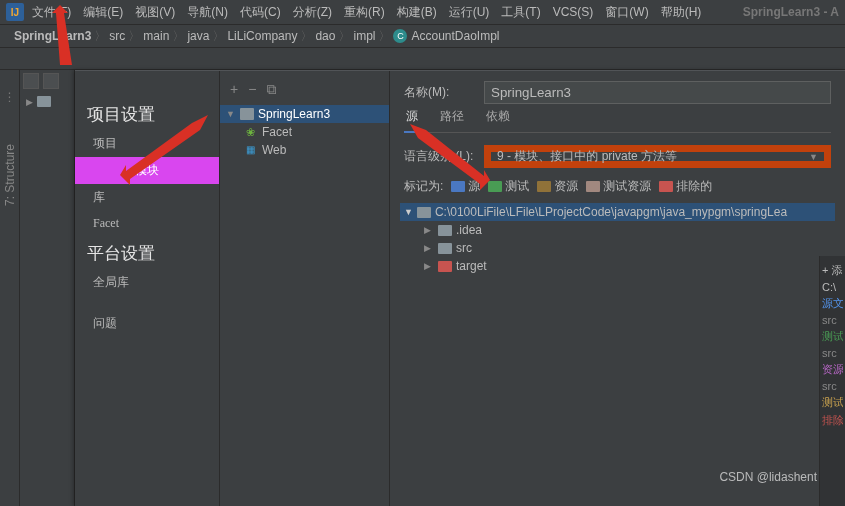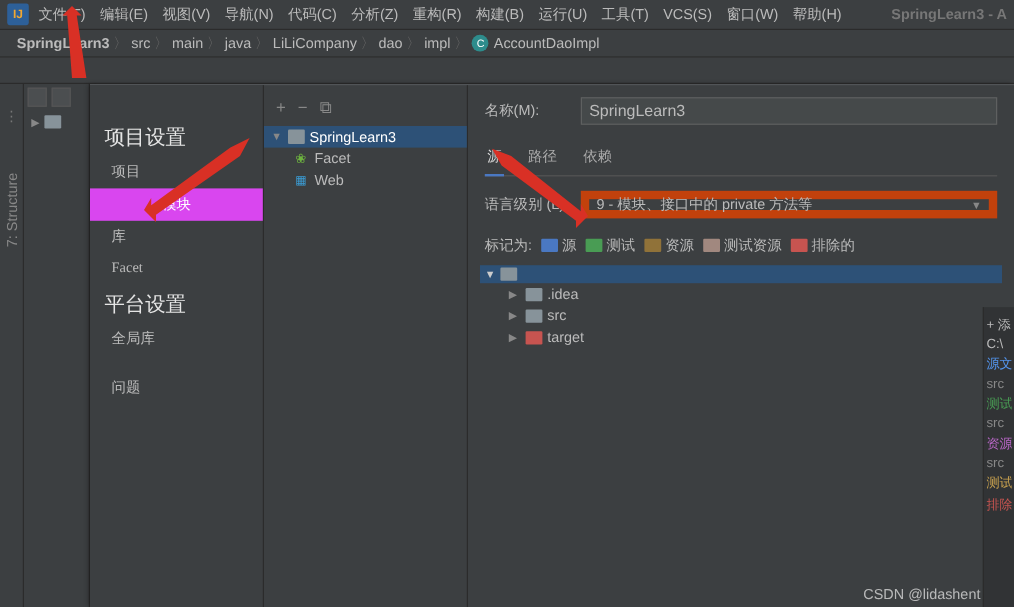--- a/index.html
+++ b/index.html
@@ -32,38 +32,38 @@
   .mid-tools .ic{ cursor:pointer; font-size:14px;}
   .tree { padding:4px 0;}
   .tree .row{ display:flex; align-items:center; padding:2px 6px; gap:4px; cursor:pointer;}
   .tree .row.sel{ background:#2d5177; color:#fff;}
   .tree .arrow{ width:10px; font-size:9px; color:#888;}
   .tree .ficon{ width:14px;height:12px; background:#87939a; border-radius:1px; position:relative;}
   .tree .ficon.mod{ background:#87939a;}
   .tree .spring{ width:12px;height:12px; color:#6db33f; font-size:11px;}
   .tree .web{ width:12px;height:12px; color:#3b9dd6; font-size:10px;}
   .dlg-right { flex:1; padding:10px 14px; position:relative; overflow:hidden;}
-  .field-row{ display:flex; align-items:center; margin-bottom:14px; gap:10px;}
+  .field-row{ display:flex; align-items:center; gap:10px;}
   .field-row label{ width:70px;}
   .text-input{ flex:1; background:#45494a; border:1px solid #5e6060; color:#bbb; padding:3px 6px; height:23px;}
   .tabs{ display:flex; gap:18px; border-bottom:1px solid #555; margin-bottom:12px;}
   .tabs .tab{ padding:4px 2px 6px; cursor:pointer; color:#aaa;}
   .tabs .tab.act{ color:#ddd; border-bottom:2px solid #4a78c2; margin-bottom:-1px;}
   .dropdown{ flex:1; background:#3c3f41; border:7px solid #c2410c; color:#bbb; padding:3px 6px; height:23px; display:flex; align-items:center; justify-content:space-between;}
   .marks{ display:flex; align-items:center; gap:8px; margin:10px 0 8px; flex-wrap:wrap;}
   .mk{ display:flex; align-items:center; gap:3px; cursor:pointer;}
   .mk .sw{ width:14px; height:11px; border-radius:1px;}
   .content-tree{ }
   .content-tree .row{ display:flex; align-items:center; padding:2px 0; gap:4px;}
   .content-tree .row.sel{ background:#2d5177; padding:2px 4px; margin:0 -4px;}
   .content-tree .fdr{ width:14px;height:11px;border-radius:1px;}
   
   .sidepanel{ position:absolute; right:0; top:256px; width:26px; height:250px; background:#313335; border-left:1px solid #2b2b2b; padding:4px 2px; font-size:11px;}
   .sidepanel .ln{ margin:3px 0; white-space:nowrap; overflow:hidden;}
-  .footer{ position:absolute; bottom:4px; right:28px; color:#d8d8d8; font-size:12px; opacity:.8;margin-top:24px;}
+  .footer{ position:absolute; bottom:22px; right:28px; color:#d8d8d8; font-size:12px; opacity:.8;margin-top:24px;}
   .red-arrow{ position:absolute; pointer-events:none; z-index:50;}
 </style>
 </head>
 <body>
 
 <div class="menubar">
   <div class="logo">IJ</div>
   <span class="mi">文件(F)</span>
   <span class="mi">编辑(E)</span>
   <span class="mi">视图(V)</span>
@@ -197,20 +197,21 @@
         </span>
       <span class="mk">
           <span class="sw" style="background:#c75450"></span>
           <span>排除的</span>
         </span>
     </div>
     <div class="content-tree">
       <div class="row sel">
         <span style="font-size:9px;color:#ccc">▼</span>
         <span class="fdr" style="background:#87939a"></span>
+        <span>C:\0100LiFile\LFile\LProjectCode\javapgm\java_mypgm\springLea</span>
       </div>
       <div class="row" style="padding-left:20px">
         <span style="font-size:9px;color:#888;width:10px ;display:inline-block">▶</span>
         <span class="fdr" style="background:#87939a"></span>
         <span>.idea</span>
       </div>
       <div class="row" style="padding-left:20px">
         <span style="font-size:9px;color:#888;width:10px;display:inline-block">▶</span>
         <span class="fdr" style="background:#87939a"></span>
         <span>src</span>

